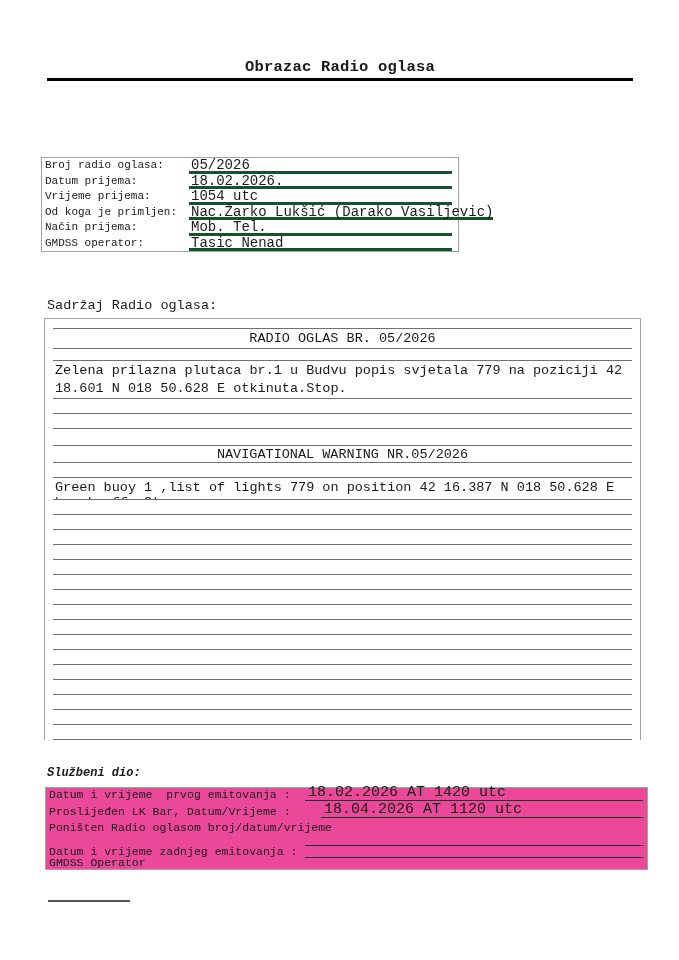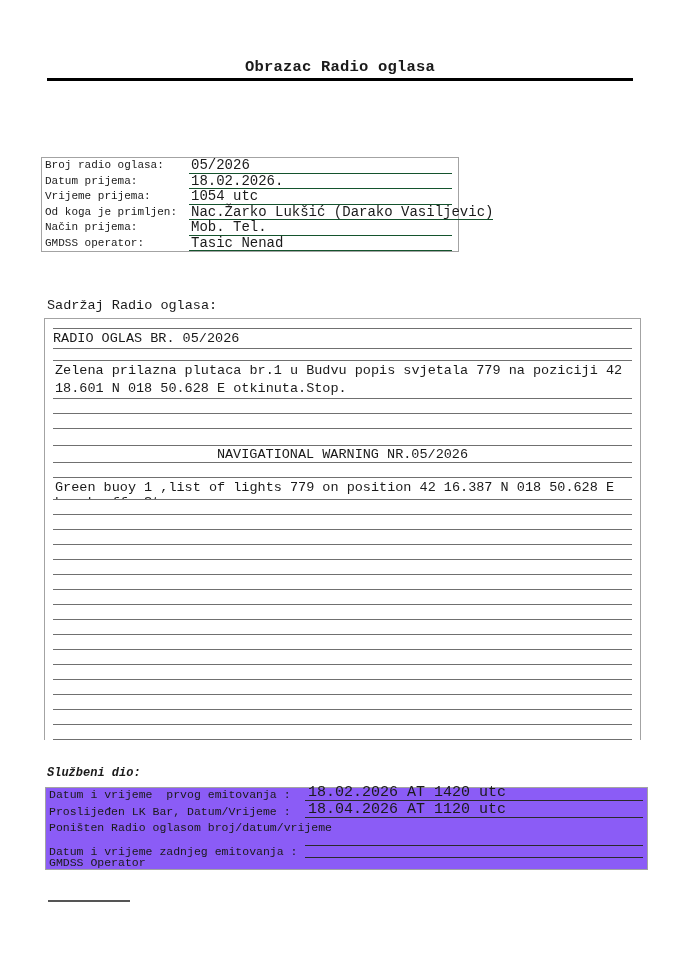--- a/index.html
+++ b/index.html
@@ -24,48 +24,48 @@
   .r-table{
     position:absolute;left:41px;top:157px;width:418px;
     border:1px solid #a3a3a3;box-sizing:border-box;background:#fff;
   }
   .r-row{display:flex;height:15.5px;box-sizing:border-box;}
   .r-label{
     width:144px;flex:none;font-size:11px;line-height:15.5px;
     padding-left:3px;white-space:pre;overflow:visible;
   }
   .r-value{
-    flex:1;margin-right:6px;border-bottom:1px solid #14532d;
+    flex:1;margin-right:6px;border-bottom:3px solid #14532d;
     font-size:14px;line-height:15px;padding-left:2px;white-space:pre;box-sizing:border-box;
   }
   
   .c-box{
     position:absolute;left:44px;top:318px;width:597px;
     border:1px solid #a3a3a3;border-bottom:none;box-sizing:border-box;background:#fff;
   }
   .c-line{
     margin:0 8px;border-bottom:1px solid #707070;box-sizing:border-box;
     font-size:13.5px;overflow:hidden;
   }
   .c-line.blank-first{height:10px;}
   .c-line.blank{height:15px;}
   .c-line.blank-sm{height:12px;}
   .c-line.blank-lg{height:17px;}
-  .c-line.center{height:20px;line-height:19px;}
+  .c-line.center{height:20px;line-height:19px;text-align:center;}
   .c-line.center-sm{height:17px;line-height:15px;text-align:center;padding-top:1px;}
   .c-line.para{height:38px;line-height:18px;padding:1px 2px 0 2px;}
   .c-line.textline{height:22px;line-height:15px;padding:2px 2px 0 2px;}
   
   .o-table{
     position:absolute;left:45px;top:787px;width:603px;
-    border:1px solid #a3a3a3;box-sizing:border-box;background:#8b5cf6;
+    border:1px solid #a3a3a3;box-sizing:border-box;background:#ec4899;
   }
   .o-row{display:flex;align-items:flex-end;box-sizing:border-box;}
   .o-row.o-r1{height:13px;}
-  .o-row.o-r2{height:17px;}
+  .o-row.o-r2{height:17px;gap:16px;}
   .o-row.o-r3{height:16px;}
   .o-row.o-r4{height:12px;}
   .o-row.o-r5{height:12px;text-align:center;}
   .o-row.o-r6{height:11px;}
   .o-label{
     width:208px;flex:none;font-size:11.5px;line-height:12.5px;
     padding-left:3px;white-space:pre;overflow:visible;
   }
   .o-value{
     flex:1;margin-right:4px;font-size:15px;line-height:14px;

